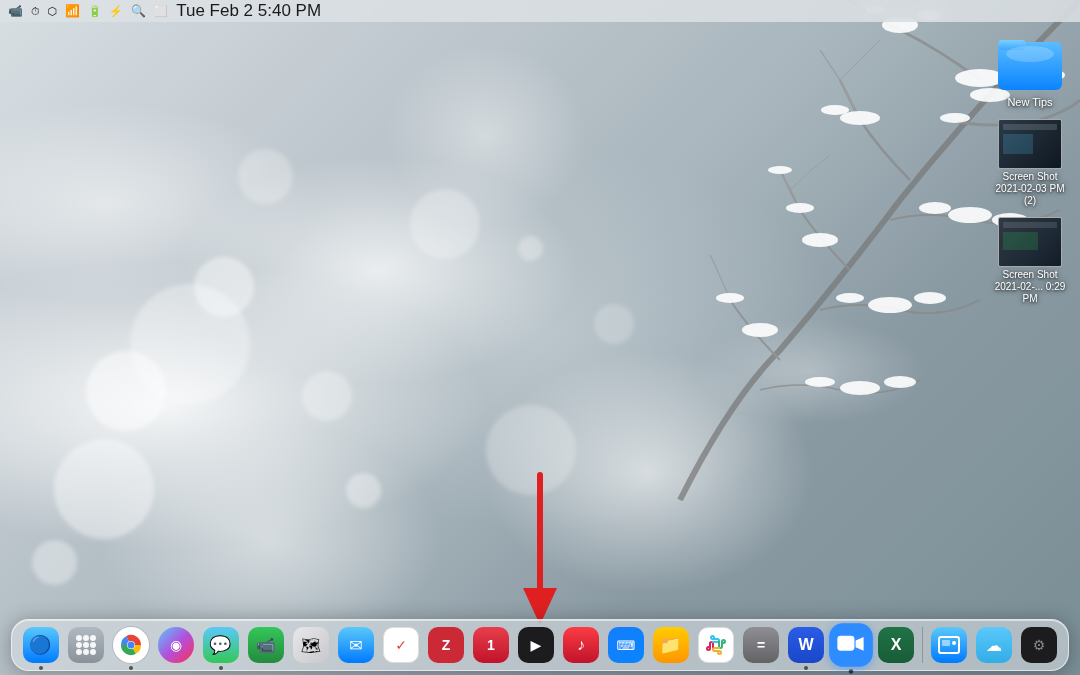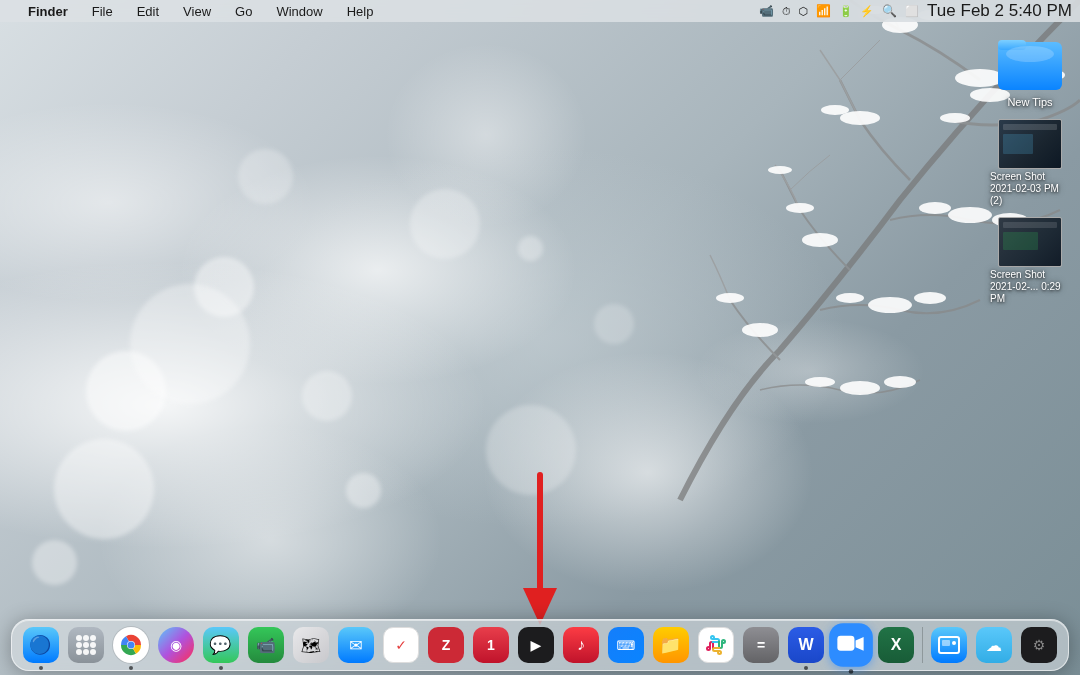--- a/index.html
+++ b/index.html
@@ -132,20 +132,21 @@
       border-radius: 8px;
       display: flex;
       align-items: center;
       justify-content: center;
       margin-bottom: 2px;
     }
 
     .icon-label {
       font-size: 11px;
       color: #ffffff;
+      text-align: center;
       text-shadow: 0 1px 3px rgba(0,0,0,0.8), 0 0 6px rgba(0,0,0,0.5);
       line-height: 1.2;
       max-width: 80px;
       word-break: break-word;
     }
 
     
     .red-arrow {
       position: absolute;
       z-index: 60;
@@ -288,30 +289,20 @@
       <ellipse cx="340" cy="382" rx="15" ry="5"></ellipse>
       <ellipse cx="420" cy="382" rx="16" ry="6"></ellipse>
 
       <ellipse cx="510" cy="95" rx="20" ry="7"></ellipse>
       <ellipse cx="475" cy="118" rx="15" ry="5"></ellipse>
     </g>
   </svg>
 </div>
 
 <div class="menubar">
-  <div class="menubar-left">
-    <span class="apple-logo"></span>
-    <span class="menu-item bold">Finder</span>
-    <span class="menu-item">File</span>
-    <span class="menu-item">Edit</span>
-    <span class="menu-item">View</span>
-    <span class="menu-item">Go</span>
-    <span class="menu-item">Window</span>
-    <span class="menu-item">Help</span>
-  </div>
   <div class="menubar-right">
     <span style="font-size:12px;">📹</span>
     <span style="font-size:11px;">⏱</span>
     <span style="font-size:11px;">⬡</span>
     <span style="font-size:12px;">📶</span>
     <span style="font-size:11px;">🔋</span>
     <span style="font-size:11px;">⚡</span>
     <span style="font-size:12px;">🔍</span>
     <span style="font-size:11px;">⬜</span>
     <span class="clock">Tue Feb 2  5:40 PM</span>

